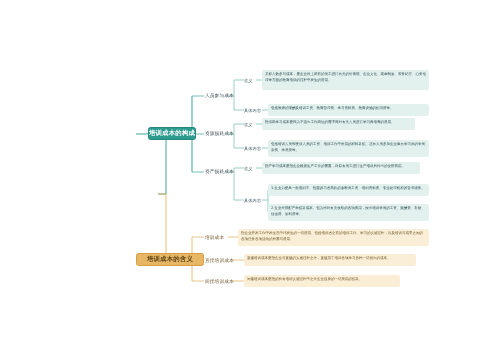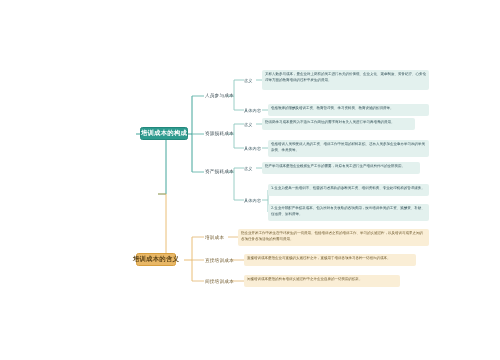--- a/index.html
+++ b/index.html
@@ -46,31 +46,31 @@
   }
 
   .branch {
     height: 13px;
     border-radius: 2.5px;
     justify-content: center;
     font-size: 6.4px;
     font-weight: 600;
   }
   .branch-teal {
-    left: 140px;
+    left: 148px;
     top: 127px;
     width: 48px;
     background: #2e9b8f;
     border: .7px solid #23877c;
     color: #ffffff;
   }
   .branch-orange {
     left: 136px;
     top: 253px;
-    width: 40px;
+    width: 68px;
     background: #e8b766;
     border: .7px solid #d79f3f;
     color: #5d4417;
   }
 
   
   .sublabel {
     font-size: 4.6px;
     color: #2c3e46;
     background: transparent;

